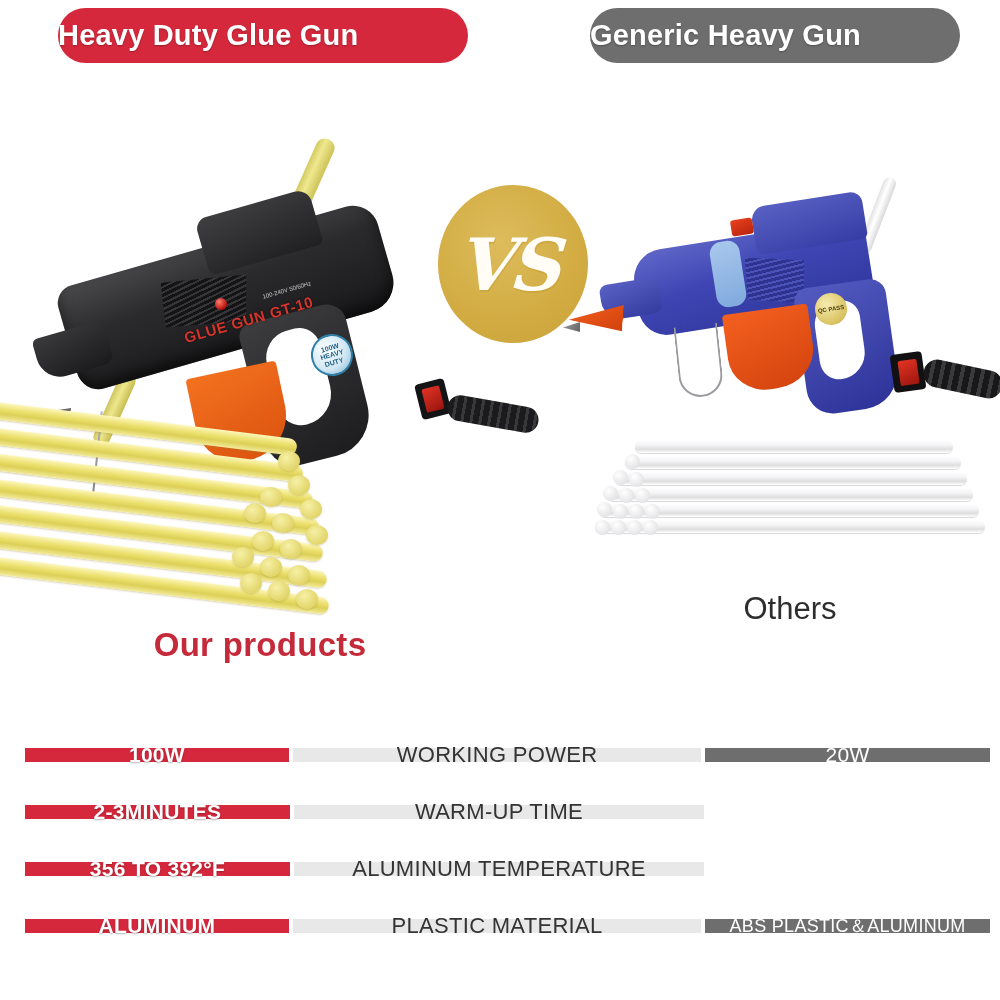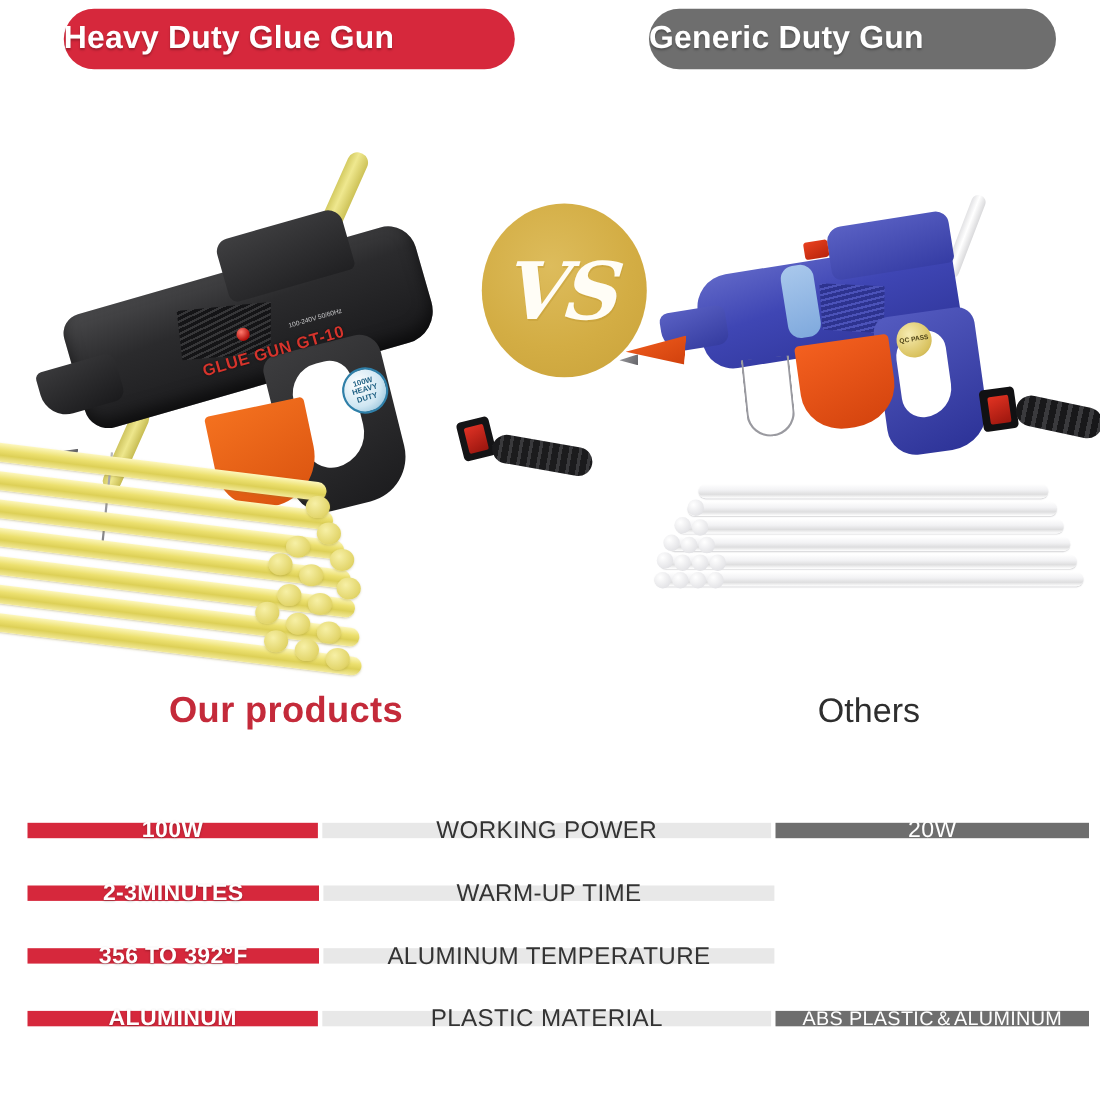--- a/index.html
+++ b/index.html
@@ -266,21 +266,21 @@
     position:absolute; width:15px; height:15px; border-radius:50%;
     background:radial-gradient(circle at 36% 32%,#ffffff,#e4e4e7 72%,#cfcfd3);
   }
 
   
   #our-products-heading {
     position:absolute; left:0; top:626px; width:520px; text-align:center;
     color:#c42a3a; font-size:33px; font-weight:bold; letter-spacing:.3px;
   }
   #others-heading {
-    position:absolute; left:640px; top:628px; width:300px; text-align:center;
+    position:absolute; left:640px; top:591px; width:300px; text-align:center;
     color:#2e2e2e; font-size:31px; font-weight:normal;
   }
 
   
   #comparison-table { position:absolute; left:25px; top:712px; width:965px; }
   .row { display:flex; gap:4px; margin-bottom:7px; height:50px; }
   .cell { display:flex; align-items:center; justify-content:center; text-align:center;margin-top:36px; }
   .cell-ours {
     width:265px; background:#d6283c; color:#fff;
     font-size:21px; font-weight:bold; letter-spacing:.3px;
@@ -298,21 +298,21 @@
 </style>
 </head>
 <body>
 
 <div class="stage">
 
   <div class="pill" id="pill-left">
     <span>Heavy Duty Glue Gun</span>
   </div>
   <div class="pill" id="pill-right">
-    <span>Generic Duty Gun</span>
+    <span>Generic Heavy Gun</span>
   </div>
 
   <div id="vs-badge">
     <span class="vs-text">VS</span>
   </div>
 
   <div class="photo" id="black-gun">
     <div class="bg-stick-in"></div>
     <div class="bg-stick-out"></div>
     <div class="bg-body"></div>

